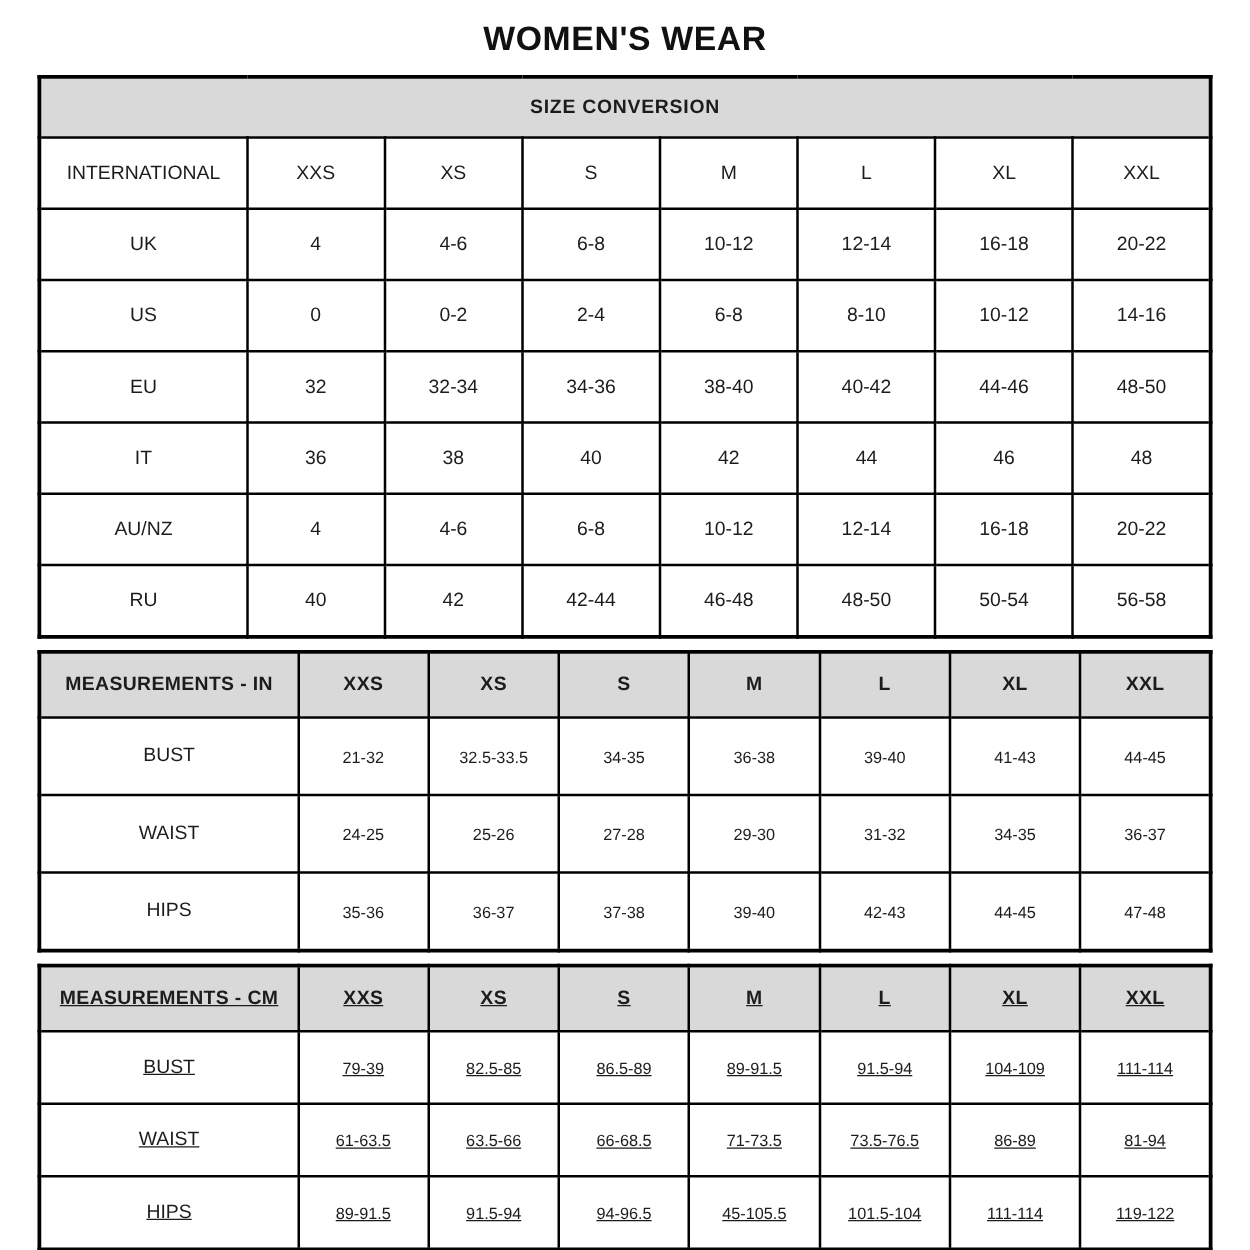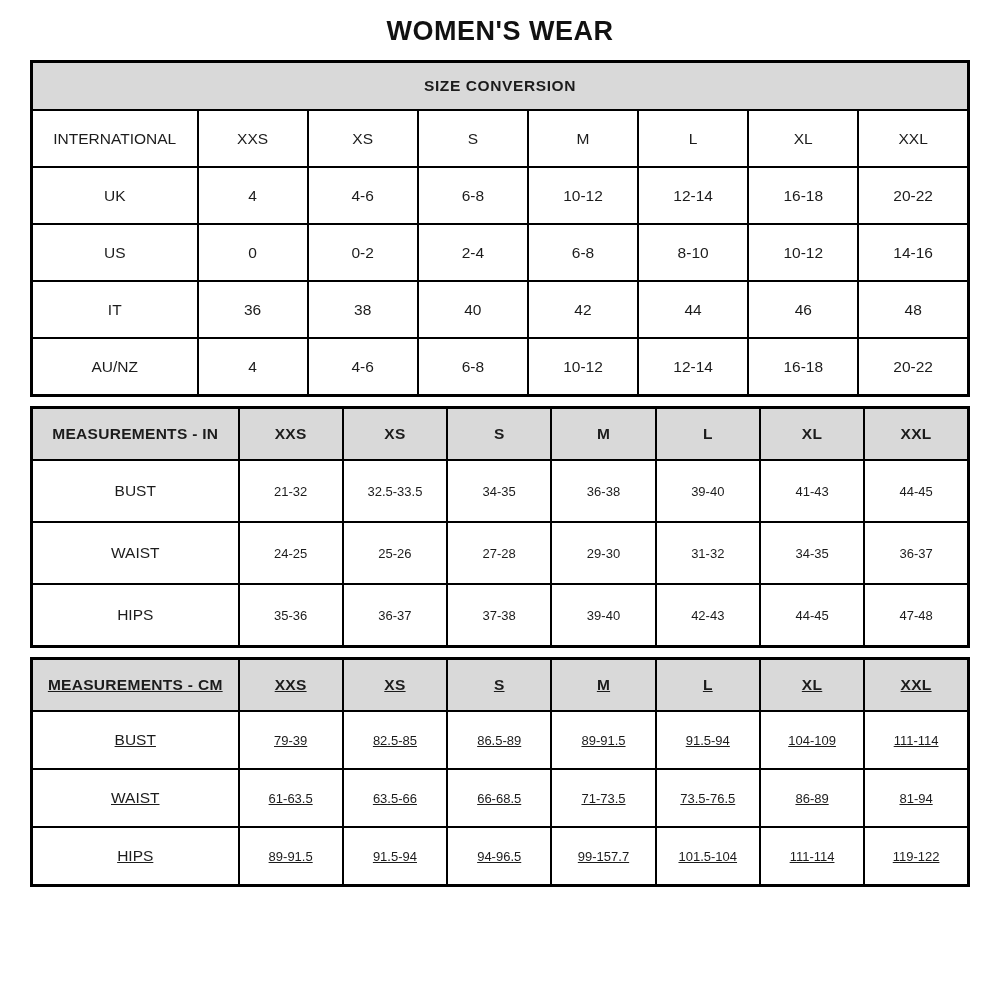--- a/index.html
+++ b/index.html
@@ -100,38 +100,58 @@
     <td>US</td>
     <td>0</td>
     <td>0-2</td>
     <td>2-4</td>
     <td>6-8</td>
     <td>8-10</td>
     <td>10-12</td>
     <td>14-16</td>
   </tr>
   <tr>
+    <td>EU</td>
+    <td>32</td>
+    <td>32-34</td>
+    <td>34-36</td>
+    <td>38-40</td>
+    <td>40-42</td>
+    <td>44-46</td>
+    <td>48-50</td>
+  </tr>
+  <tr>
     <td>IT</td>
     <td>36</td>
     <td>38</td>
     <td>40</td>
     <td>42</td>
     <td>44</td>
     <td>46</td>
     <td>48</td>
   </tr>
   <tr>
     <td>AU/NZ</td>
     <td>4</td>
     <td>4-6</td>
     <td>6-8</td>
     <td>10-12</td>
     <td>12-14</td>
     <td>16-18</td>
     <td>20-22</td>
+  </tr>
+  <tr>
+    <td>RU</td>
+    <td>40</td>
+    <td>42</td>
+    <td>42-44</td>
+    <td>46-48</td>
+    <td>48-50</td>
+    <td>50-54</td>
+    <td>56-58</td>
   </tr>
 </tbody>
   </table>
 
 <table class="grid m">
   <colgroup>
       <col style="width:207px">
       <col>
       <col>
       <col>
@@ -224,19 +244,19 @@
     <td>71-73.5</td>
     <td>73.5-76.5</td>
     <td>86-89</td>
     <td>81-94</td>
   </tr>
   <tr>
     <td class="rowlab">HIPS</td>
     <td>89-91.5</td>
     <td>91.5-94</td>
     <td>94-96.5</td>
-    <td>99-157.7</td>
+    <td>45-105.5</td>
     <td>101.5-104</td>
     <td>111-114</td>
     <td>119-122</td>
   </tr>
 </tbody>
   </table>
 
 </body></html>

